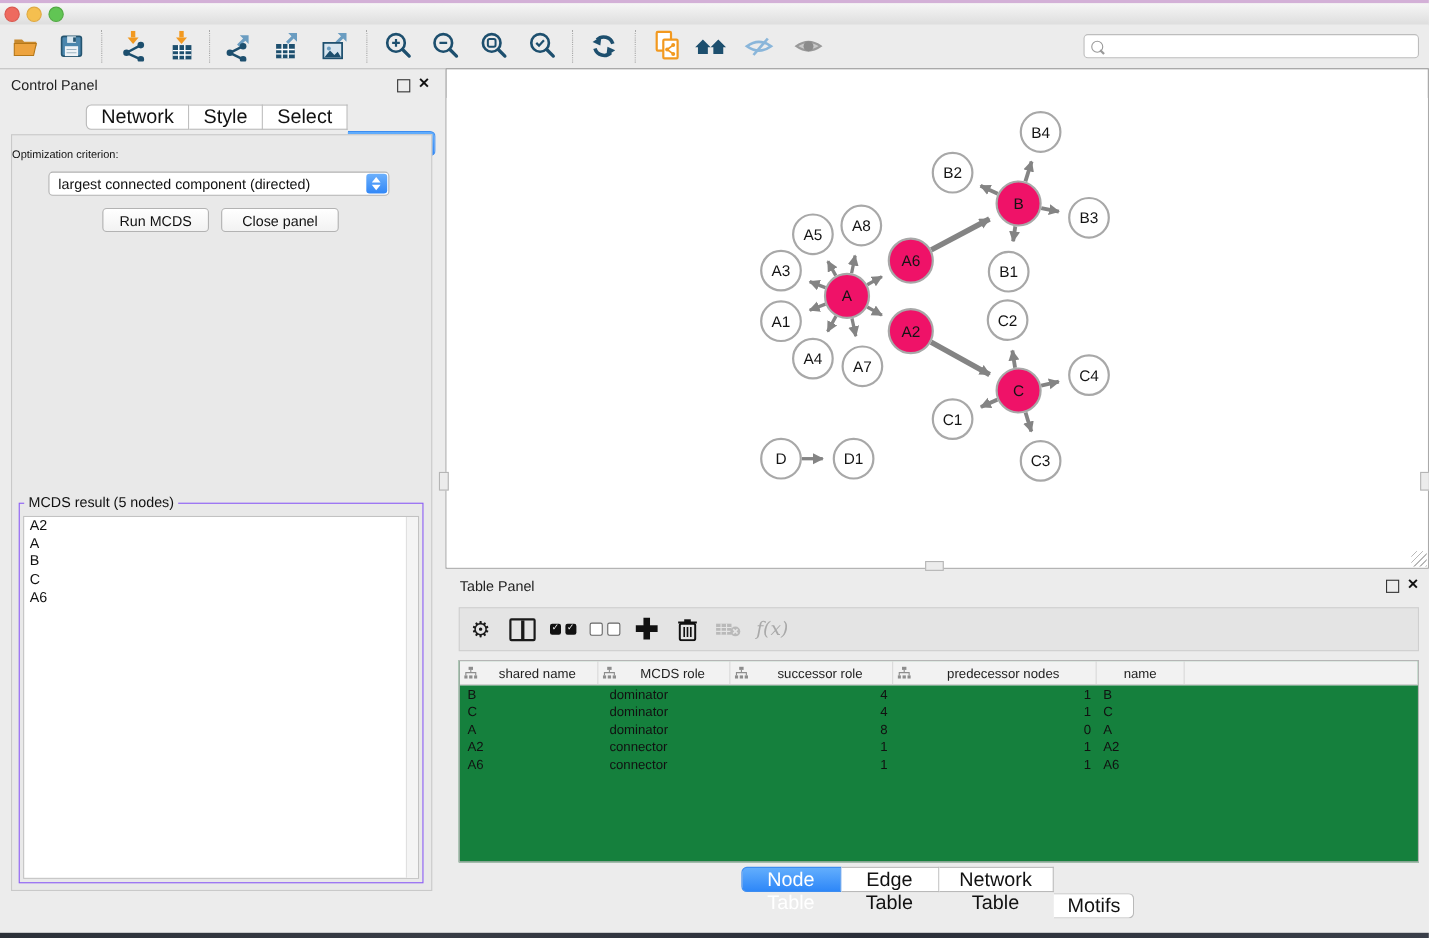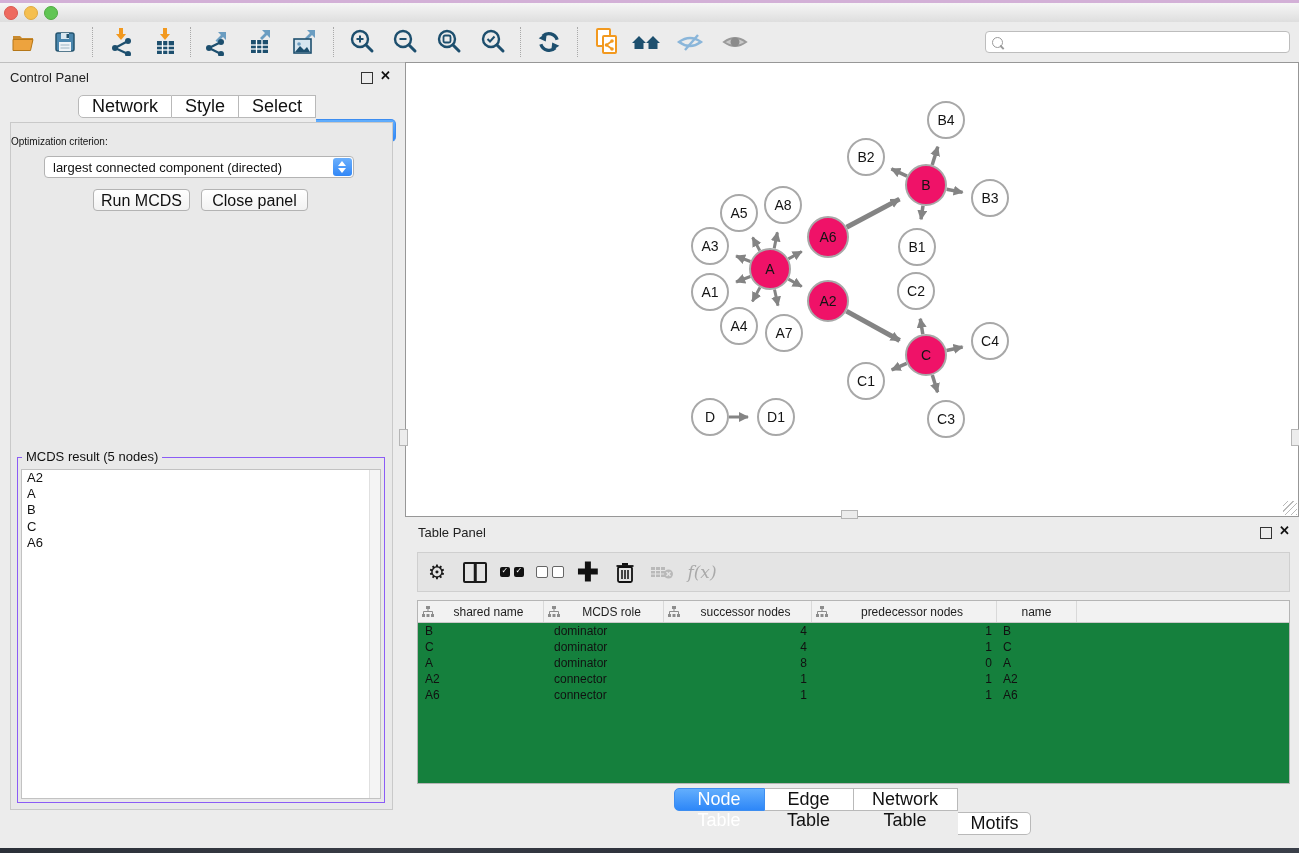--- a/index.html
+++ b/index.html
@@ -33,21 +33,21 @@
   .seg .tab:first-child{border-left:1px solid #b9b9b9;border-radius:5px 0 0 5px;}
   .seg .tab:last-child{border-radius:0 5px 5px 0;margin-top:24px;}
   .seg .tab.active{background:linear-gradient(#62aefd,#2e87f8);border-color:#3d8df0;color:#fff;}
   .cp-content{position:absolute;left:4px;top:56px;width:381px;height:686px;background:#e9e9e9;border:1px solid #c9c9c9;}
   .opt-label{position:absolute;left:0;right:0;top:13px;text-align:left;font-size:10px;}
   .select{position:absolute;left:33px;top:33px;width:310px;height:22px;background:#fff;border:1px solid #b3b3b3;border-radius:4px;line-height:22px;padding-left:8px;font-size:13px;box-sizing:border-box;}
   .stepper{position:absolute;right:1px;top:1px;width:19px;height:18px;border-radius:3px;background:linear-gradient(#6cb0fc,#3187f7);}
   .stepper .up,.stepper .dn{position:absolute;left:5px;width:0;height:0;border-left:4.5px solid transparent;border-right:4.5px solid transparent;}
   .stepper .up{top:3px;border-bottom:5px solid #fff;}
   .stepper .dn{bottom:3px;border-top:5px solid #fff;}
-  .btn{position:absolute;height:22px;background:linear-gradient(#ffffff,#f2f2f2);border:1px solid #b3b3b3;border-radius:4px;font-size:16px;text-align:center;line-height:22px;box-sizing:border-box;}
+  .btn{position:absolute;height:22px;background:linear-gradient(#ffffff,#f2f2f2);border:1px solid #b3b3b3;border-radius:4px;font-size:13px;text-align:center;line-height:22px;box-sizing:border-box;}
   .fieldset{position:absolute;left:6px;top:334px;width:366px;height:344px;border:1px solid #8b5cf6;}
   .legend{position:absolute;left:4px;top:-9px;background:#e9e9e9;padding:0 4px;font-size:13px;}
   .listbox{position:absolute;left:3px;right:3px;top:11px;bottom:3px;background:#fff;border:1px solid #c2c2c2;}
   .scrolltrack{position:absolute;right:0;top:0;bottom:0;width:10px;background:#f4f4f4;border-left:1px solid #e0e0e0;}
   .mcds-item{padding:0 5px;line-height:16.2px;font-size:13px;}
 
   
   .netwin{left:405px;top:62px;width:892px;height:453px;border:1px solid #979797;background:#fff;}
   .net-titlebar{position:absolute;left:0;top:0;right:0;height:25px;background:linear-gradient(#f4f4f4,#d8d8d8);border-bottom:1px solid #b2b2b2;}
   .net-canvas{position:absolute;left:0;top:26px;right:0;bottom:0;background:#fff;}
@@ -424,21 +424,21 @@
             <span class="lbl">MCDS role</span>
           </div>
           <div class="th" style="width: 148px;">
             <svg width="12" height="11" viewBox="0 0 12 11" style="margin-left:4px;flex:none;">
               <rect x="4" y="0" width="4" height="3" fill="#8d8d8d"></rect>
               <path d="M6,3 V5 M1.5,8 V5.5 H10.5 V8" fill="none" stroke="#8d8d8d" stroke-width="1"></path>
               <rect x="0" y="8" width="3" height="3" fill="#8d8d8d"></rect>
               <rect x="4.5" y="8" width="3" height="3" fill="#8d8d8d"></rect>
               <rect x="9" y="8" width="3" height="3" fill="#8d8d8d"></rect>
             </svg>
-            <span class="lbl">successor nodes</span>
+            <span class="lbl">successor role</span>
           </div>
           <div class="th" style="width: 185px;">
             <svg width="12" height="11" viewBox="0 0 12 11" style="margin-left:4px;flex:none;">
               <rect x="4" y="0" width="4" height="3" fill="#8d8d8d"></rect>
               <path d="M6,3 V5 M1.5,8 V5.5 H10.5 V8" fill="none" stroke="#8d8d8d" stroke-width="1"></path>
               <rect x="0" y="8" width="3" height="3" fill="#8d8d8d"></rect>
               <rect x="4.5" y="8" width="3" height="3" fill="#8d8d8d"></rect>
               <rect x="9" y="8" width="3" height="3" fill="#8d8d8d"></rect>
             </svg>
             <span class="lbl">predecessor nodes</span>

